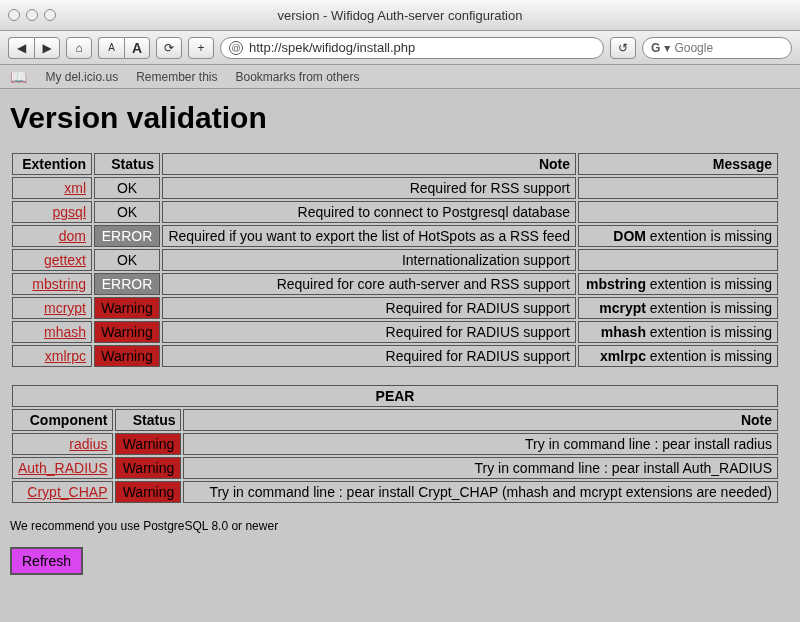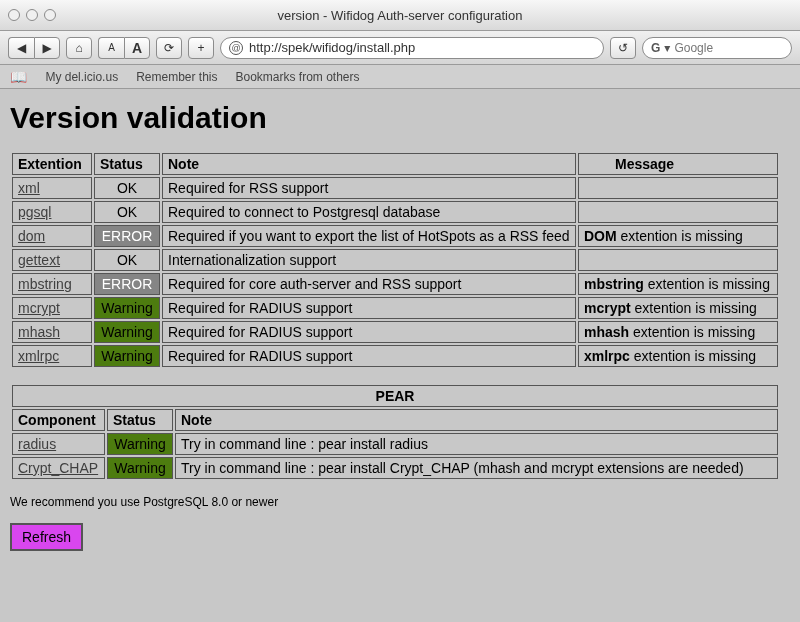--- a/index.html
+++ b/index.html
@@ -134,29 +134,29 @@
     border-collapse: separate;
     border-spacing: 2px;
     margin-top: 14px;
     width: 100%;
     max-width: 770px;
   }
   th, td {
     border: 1px solid #555;
     padding: 2px 5px;
     font-size: 14px;
-    text-align: left;
+    text-align: right;
     vertical-align: middle;
   }
   th { font-weight: bold; }
-  .ext-link { text-decoration: underline; color: #404040; }
+  .ext-link { text-decoration: underline; color: #b91c1c; }
   .status-cell { text-align: center; }
   .st-ok { }
   .st-error { background: #858585; color: #ffffff; font-weight: normal; }
-  .st-warning { background: #4d7c0f; }
+  .st-warning { background: #b91c1c; }
   .pear-title {
     text-align: center;
     font-weight: bold;
   }
   .recommend {
     margin: 14px 0;
     font-size: 12px;
   }
   .refresh {
     border: 2px solid #555;
@@ -307,20 +307,25 @@
       <th class="col-comp">Component</th>
       <th class="col-status">Status</th>
       <th class="pear-note">Note</th>
     </tr>
     <tr>
       <td><a href="#" class="ext-link">radius</a></td>
       <td class="status-cell st-warning">Warning</td>
       <td>Try in command line : pear install radius</td>
     </tr>
     <tr>
+      <td><a href="#" class="ext-link">Auth_RADIUS</a></td>
+      <td class="status-cell st-warning">Warning</td>
+      <td>Try in command line : pear install Auth_RADIUS</td>
+    </tr>
+    <tr>
       <td><a href="#" class="ext-link">Crypt_CHAP</a></td>
       <td class="status-cell st-warning">Warning</td>
       <td>Try in command line : pear install Crypt_CHAP (mhash and mcrypt extensions are needed)</td>
     </tr>
   </tbody>
     </table>
 
   <div class="recommend">We recommend you use PostgreSQL 8.0 or newer</div>
 
   <button class="refresh">Refresh</button>

